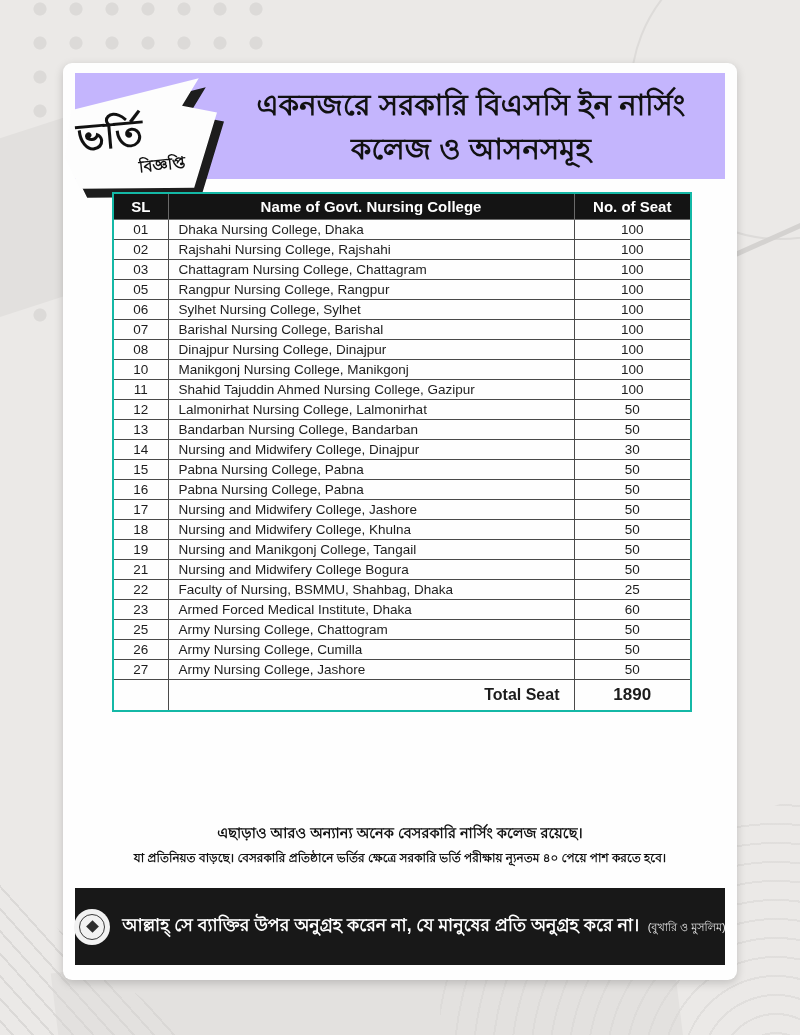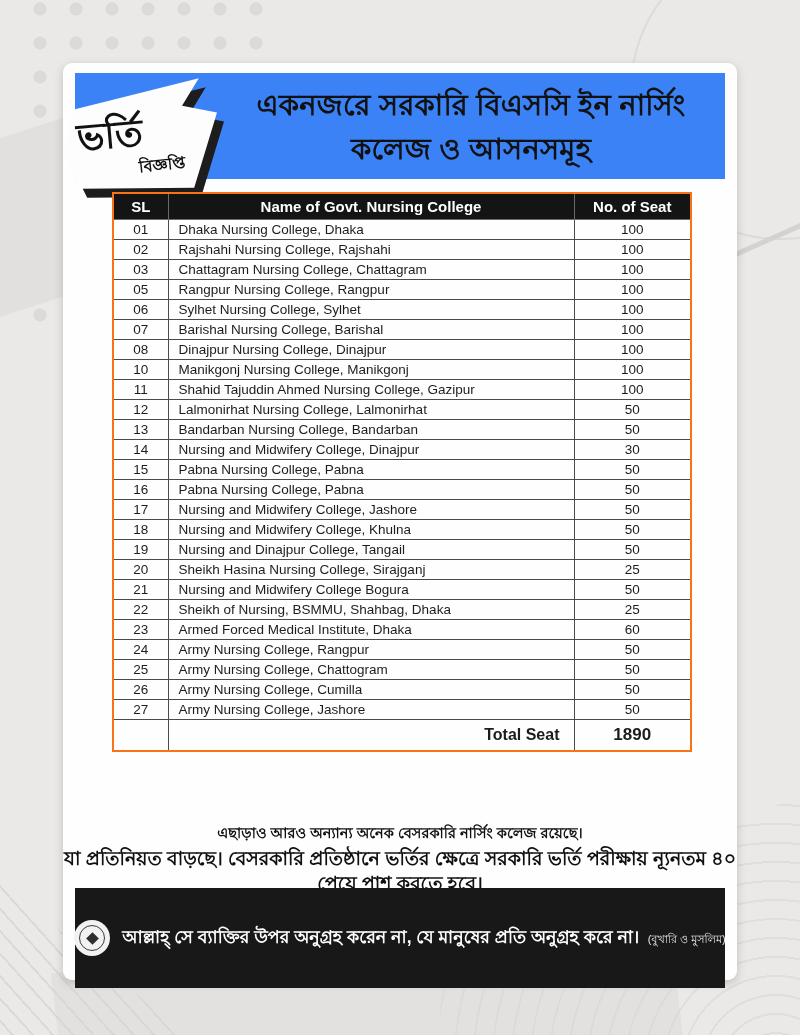--- a/index.html
+++ b/index.html
@@ -51,21 +51,21 @@
   
   .card {
     position:absolute; left:63px; top:63px; width:674px; height:917px;
     background:#fefefe; border-radius:9px;
     box-shadow:0 3px 10px rgba(0,0,0,.18);
   }
 
   
   .header-band {
     position:absolute; left:12px; top:10px; width:650px; height:106px;
-    background:#3b82f6;
+    background:#c4b5fd;
   }
   .title-wrap {
     position:absolute; left:150px; top:8px; width:492px; height:92px;
     display:flex; flex-direction:column; justify-content:center; align-items:center;
     text-align:center;
   }
   .title-line { font-size:29px; font-weight:700; line-height:44px; color:#111; letter-spacing:.2px; }
 
   
   .badge { position:absolute; left:2px; top:13px; width:152px; height:114px; }
@@ -82,45 +82,45 @@
     position:absolute; left:74px; top:76px; font-size:16px; font-weight:700;
     transform:rotate(-6deg); color:#111;
   }
 
   
   .seat-table {
     position:absolute; left:49px; top:129px; width:578px;
     border-collapse:collapse; table-layout:fixed;
   }
   .seat-table th, .seat-table td { border:1px solid #4a4a4a; }
-  .seat-table { border:2px solid #f97316; }
+  .seat-table { border:2px solid #14b8a6; }
   .seat-table thead th {
     background:#141414; color:#fff; font-size:15px; font-weight:700;
     height:26px; border-color:#6a6a6a; border-top-color:#141414;
   }
   .seat-table td { font-size:13.5px; height:20px; padding:1px 0; color:#1c1c1c; }
   .col-sl   { width:55px;  text-align:center; }
   .col-name { width:406px; text-align:left; padding-left:10px !important; }
   .col-seat { width:117px; text-align:center; }
   thead .col-name { text-align:center; padding-left:0 !important;margin-left:29px; }
   .total-row td { height:32px; }
   .total-label { text-align:right !important; font-size:16px !important; font-weight:700; padding-right:14px !important; }
   .total-value { font-size:17px !important; font-weight:700; }
 
   
   .notes {
     position:absolute; left:0; top:758px; width:100%;
     text-align:center; line-height:25px;
   }
   .note-line-1 { font-size:14.5px; font-weight:700; color:#101010; }
-  .note-line-2 { font-size:19px; font-weight:700; color:#101010; }
+  .note-line-2 { font-size:12px; font-weight:700; color:#101010; }
 
   
   .footer-bar {
-    position:absolute; left:12px; top:825px; width:650px; height:100px;
+    position:absolute; left:12px; top:825px; width:650px; height:77px;
     background:#181818; display:flex; align-items:center; justify-content:center;
   }
   .seal {
     width:36px; height:36px; border-radius:50%; background:#f2f2f2;
     display:flex; align-items:center; justify-content:center; margin-right:12px; flex:none;
   }
   .seal-inner {
     width:26px; height:26px; border-radius:50%; border:1.5px solid #3a3a3a;
     display:flex; align-items:center; justify-content:center;
   }
@@ -239,47 +239,37 @@
           <td class="col-name">Nursing and Midwifery College, Jashore</td>
           <td class="col-seat">50</td>
         </tr>
         <tr>
           <td class="col-sl">18</td>
           <td class="col-name">Nursing and Midwifery College, Khulna</td>
           <td class="col-seat">50</td>
         </tr>
         <tr>
           <td class="col-sl">19</td>
-          <td class="col-name">Nursing and Dinajpur College, Tangail</td>
-          <td class="col-seat">50</td>
-        </tr>
-        <tr>
-          <td class="col-sl">20</td>
-          <td class="col-name">Sheikh Hasina Nursing College, Sirajganj</td>
-          <td class="col-seat">25</td>
+          <td class="col-name">Nursing and Manikgonj College, Tangail</td>
+          <td class="col-seat">50</td>
         </tr>
         <tr>
           <td class="col-sl">21</td>
           <td class="col-name">Nursing and Midwifery College Bogura</td>
           <td class="col-seat">50</td>
         </tr>
         <tr>
           <td class="col-sl">22</td>
-          <td class="col-name">Sheikh of Nursing, BSMMU, Shahbag, Dhaka</td>
+          <td class="col-name">Faculty of Nursing, BSMMU, Shahbag, Dhaka</td>
           <td class="col-seat">25</td>
         </tr>
         <tr>
           <td class="col-sl">23</td>
           <td class="col-name">Armed Forced Medical Institute, Dhaka</td>
           <td class="col-seat">60</td>
-        </tr>
-        <tr>
-          <td class="col-sl">24</td>
-          <td class="col-name">Army Nursing College, Rangpur</td>
-          <td class="col-seat">50</td>
         </tr>
         <tr>
           <td class="col-sl">25</td>
           <td class="col-name">Army Nursing College, Chattogram</td>
           <td class="col-seat">50</td>
         </tr>
         <tr>
           <td class="col-sl">26</td>
           <td class="col-name">Army Nursing College, Cumilla</td>
           <td class="col-seat">50</td>

